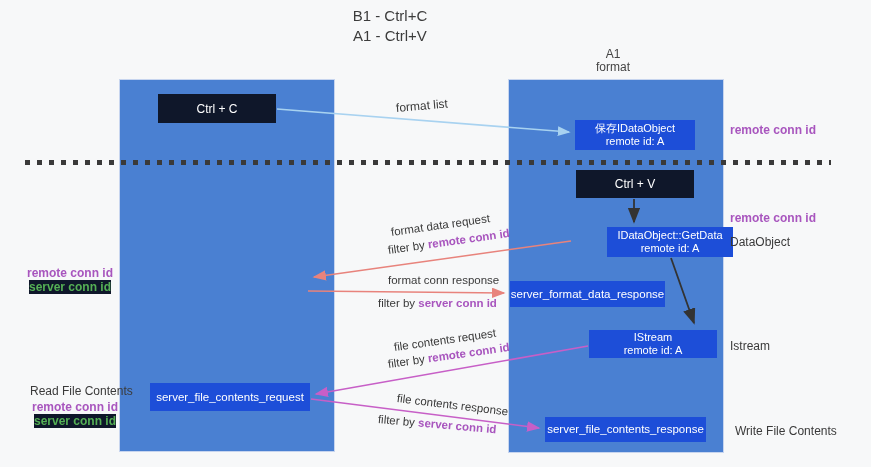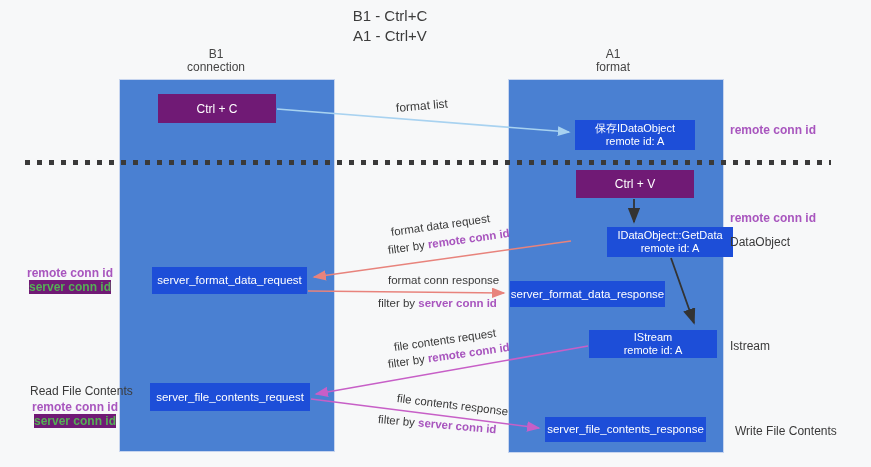--- a/index.html
+++ b/index.html
@@ -9,21 +9,21 @@
   .lane-header{position:absolute;text-align:center;font-size:12px;line-height:13px;color:#454545;width:120px;}
   .lane{position:absolute;width:216px;background:#4a80d2;border:1px solid #c7d5ef;box-sizing:border-box;z-index:1;}
   #lane-left{left:119px;top:79px;height:373px;}
   #lane-right{left:508px;top:79px;height:374px;}
 
   .dashline{position:absolute;left:25px;top:160px;width:806px;height:5px;z-index:2;
     background:repeating-linear-gradient(to right,#3a3a3a 0,#3a3a3a 5px,transparent 5px,transparent 12px);}
 
   .node{position:absolute;z-index:3;display:flex;flex-direction:column;align-items:center;justify-content:center;
         color:#fff;text-align:center;box-sizing:border-box;}
-  .green{background:#701a75;font-size:12px;}
+  .green{background:#0f172a;font-size:12px;}
   .orange{background:#1d4ed8;font-size:11px;line-height:13px;}
 
   #node-ctrl-c{left:158px;top:94px;width:118px;height:29px;}
   #node-retain{left:575px;top:120px;width:120px;height:30px;}
   #node-ctrl-v{left:576px;top:170px;width:118px;height:28px;}
   #node-getdata{left:572px;top:227px;width:126px;height:30px;margin-left:35px;}
   #node-fmt-request{left:152px;top:267px;width:155px;height:27px;font-size:11.5px;}
   #node-fmt-response{left:510px;top:281px;width:155px;height:26px;font-size:11.5px;}
   #node-istream{left:589px;top:330px;width:128px;height:28px;}
   #node-file-request{left:150px;top:383px;width:160px;height:28px;font-size:11.5px;}
@@ -45,24 +45,20 @@
 </head>
 <body>
 
 <div id="canvas">
 
   <div class="title">
     <div>B1 - Ctrl+C</div>
     <div>A1 - Ctrl+V</div>
   </div>
 
-  <div class="lane-header" style="left:156px;top:48px;">
-    <div>B1</div>
-    <div>connection</div>
-  </div>
   <div class="lane-header" style="left:553px;top:48px;">
     <div>A1</div>
     <div>format</div>
   </div>
 
   <div class="lane" id="lane-left"></div>
   <div class="lane" id="lane-right"></div>
 
   <div class="dashline"></div>
 
@@ -77,23 +73,20 @@
 
   <div class="node green" id="node-ctrl-v">
     <div>Ctrl + V</div>
   </div>
 
   <div class="node orange" id="node-getdata">
     <div>IDataObject::GetData</div>
     <div>remote id: A</div>
   </div>
 
-  <div class="node orange" id="node-fmt-request">
-    <div>server_format_data_request</div>
-  </div>
 
   <div class="node orange" id="node-fmt-response">
     <div>server_format_data_response</div>
   </div>
 
   <div class="node orange" id="node-istream">
     <div>IStream</div>
     <div>remote id: A</div>
   </div>
 

